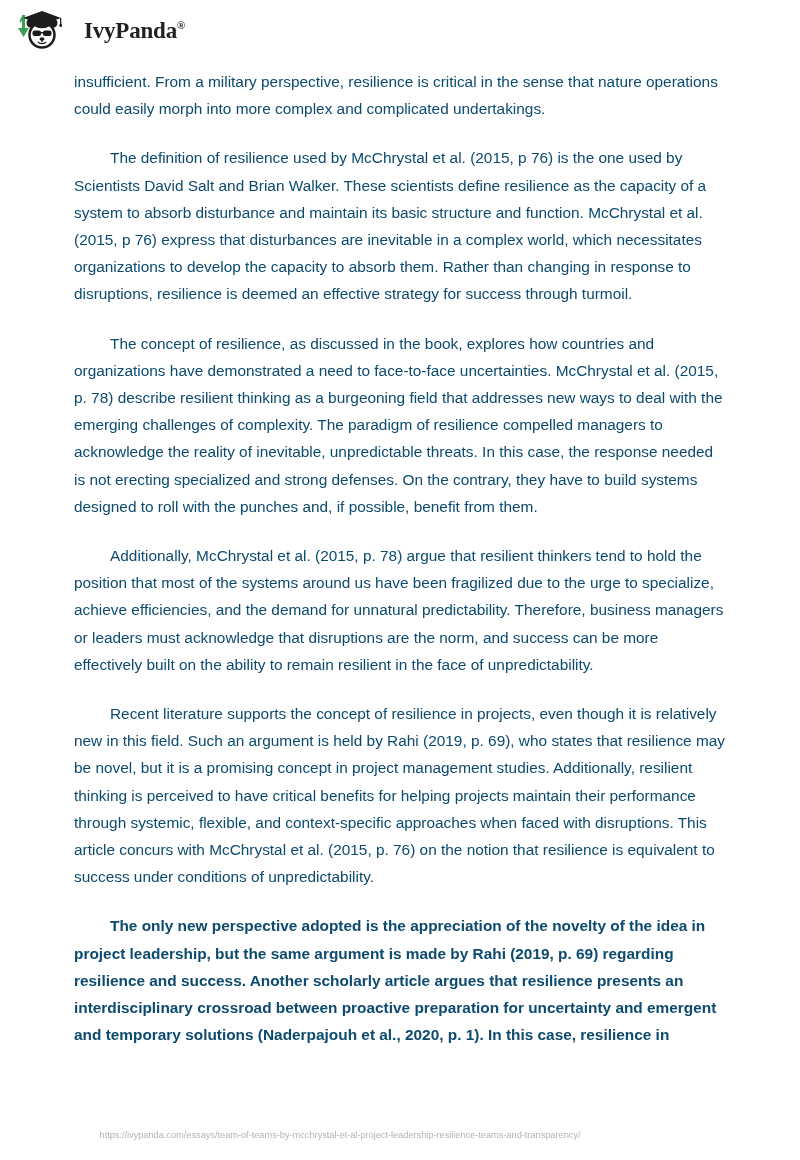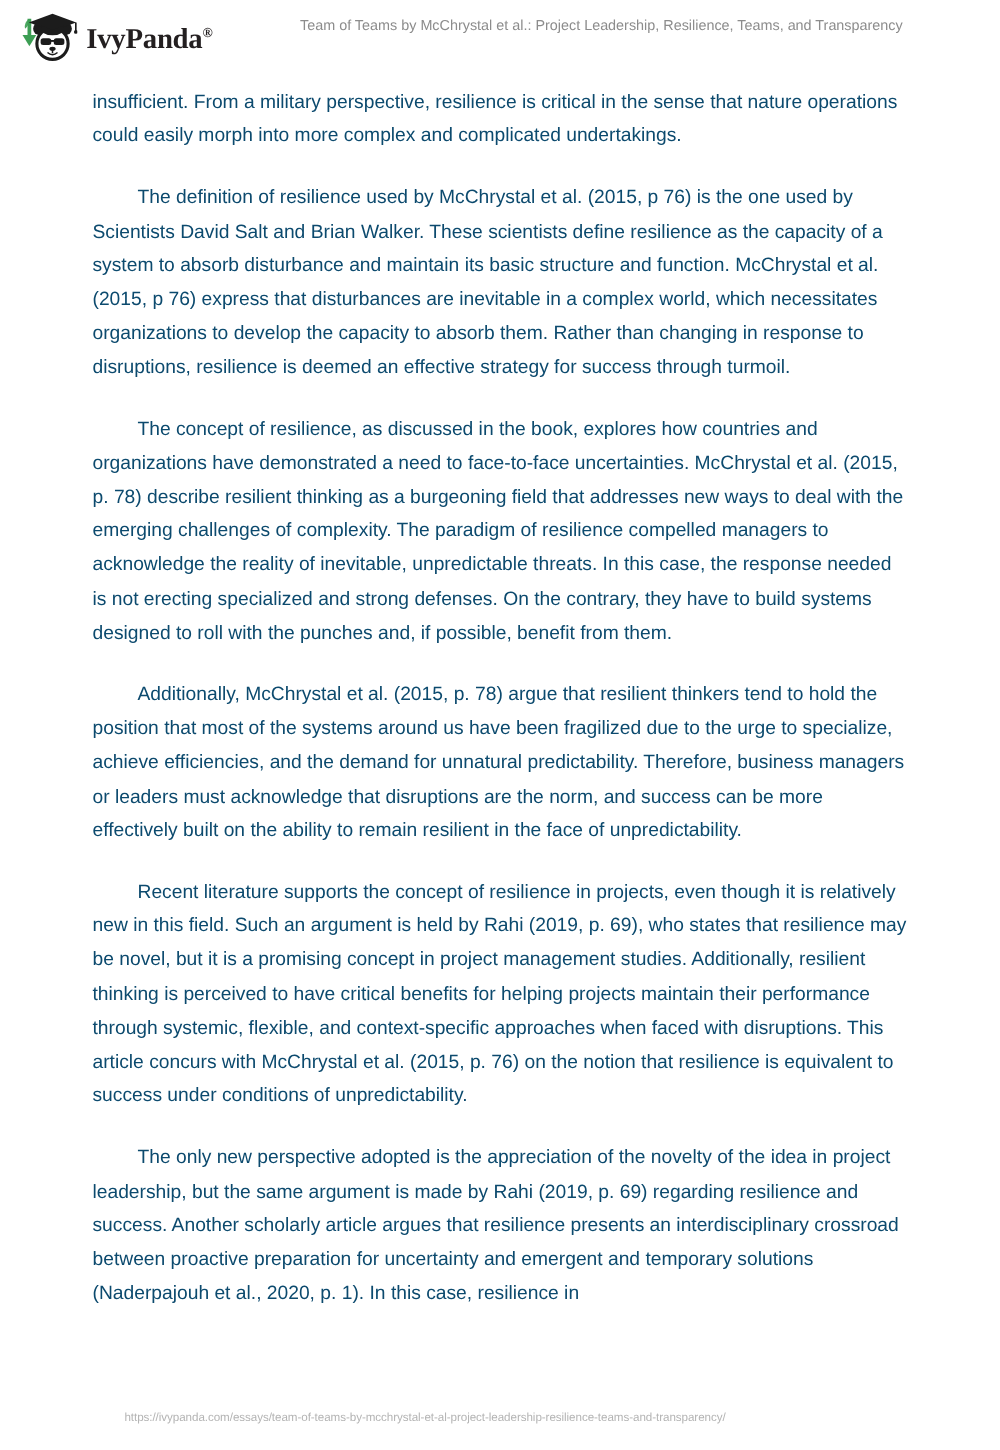--- a/index.html
+++ b/index.html
@@ -23,21 +23,21 @@
     left: 0;
     width: 800px;
     height: 58px;
     display: flex;
     align-items: flex-start;
   }
 
   .brand {
     display: flex;
     align-items: center;
-    gap: 7px;
+    gap: 22px;
     margin-left: 16px;
     margin-top: 8px;
   }
 
   .brand-mark {
     width: 46px;
     height: 44px;
     display: block;
     flex: none;
   }
@@ -87,20 +87,21 @@
     line-height: 27.2px;
     color: #0c4a6e;
     text-align: left;
     font-family: "Liberation Sans", sans-serif;
   }
   .article p.indent {
     text-indent: 36px;
   }
   .article p:last-child {
     margin-bottom: 0;
+    font-weight: bold;
   }
 
   
   .page-footer {
     position: absolute;
     bottom: 18px;
     left: 0;
     width: 680px;
     text-align: center;
   }
@@ -148,21 +149,20 @@
         <polygon points="52,6 90,20 52,33 14,20"></polygon>
         <path d="M34 25 v10 q18 11 36 0 v-10 l-18 7 z"></path>
         <rect x="88" y="20" width="2.6" height="14"></rect>
         <circle cx="89.3" cy="35" r="3"></circle>
       </g>
     </svg>
 
     <span class="brand-wordmark"><span>IvyPanda</span><span class="brand-reg">®</span></span>
   </div>
 
-  <div class="header-title">Team of Teams by McChrystal et al.: Project Leadership, Resilience, Teams, and Transparency</div>
 </div>
 
 <div class="article">
   <p class="">insufficient. From a military perspective, resilience is critical in the sense that nature operations could easily morph into more complex and complicated undertakings.</p>
   <p class="indent">The definition of resilience used by McChrystal et al. (2015, p 76) is the one used by Scientists David Salt and Brian Walker. These scientists define resilience as the capacity of a system to absorb disturbance and maintain its basic structure and function. McChrystal et al. (2015, p 76) express that disturbances are inevitable in a complex world, which necessitates organizations to develop the capacity to absorb them. Rather than changing in response to disruptions, resilience is deemed an effective strategy for success through turmoil.</p>
   <p class="indent">The concept of resilience, as discussed in the book, explores how countries and organizations have demonstrated a need to face-to-face uncertainties. McChrystal et al. (2015, p. 78) describe resilient thinking as a burgeoning field that addresses new ways to deal with the emerging challenges of complexity. The paradigm of resilience compelled managers to acknowledge the reality of inevitable, unpredictable threats. In this case, the response needed is not erecting specialized and strong defenses. On the contrary, they have to build systems designed to roll with the punches and, if possible, benefit from them.</p>
   <p class="indent">Additionally, McChrystal et al. (2015, p. 78) argue that resilient thinkers tend to hold the position that most of the systems around us have been fragilized due to the urge to specialize, achieve efficiencies, and the demand for unnatural predictability. Therefore, business managers or leaders must acknowledge that disruptions are the norm, and success can be more effectively built on the ability to remain resilient in the face of unpredictability.</p>
   <p class="indent">Recent literature supports the concept of resilience in projects, even though it is relatively new in this field. Such an argument is held by Rahi (2019, p. 69), who states that resilience may be novel, but it is a promising concept in project management studies. Additionally, resilient thinking is perceived to have critical benefits for helping projects maintain their performance through systemic, flexible, and context-specific approaches when faced with disruptions. This article concurs with McChrystal et al. (2015, p. 76) on the notion that resilience is equivalent to success under conditions of unpredictability.</p>
   <p class="indent">The only new perspective adopted is the appreciation of the novelty of the idea in project leadership, but the same argument is made by Rahi (2019, p. 69) regarding resilience and success. Another scholarly article argues that resilience presents an interdisciplinary crossroad between proactive preparation for uncertainty and emergent and temporary solutions (Naderpajouh et al., 2020, p. 1). In this case, resilience in</p>
 </div>

